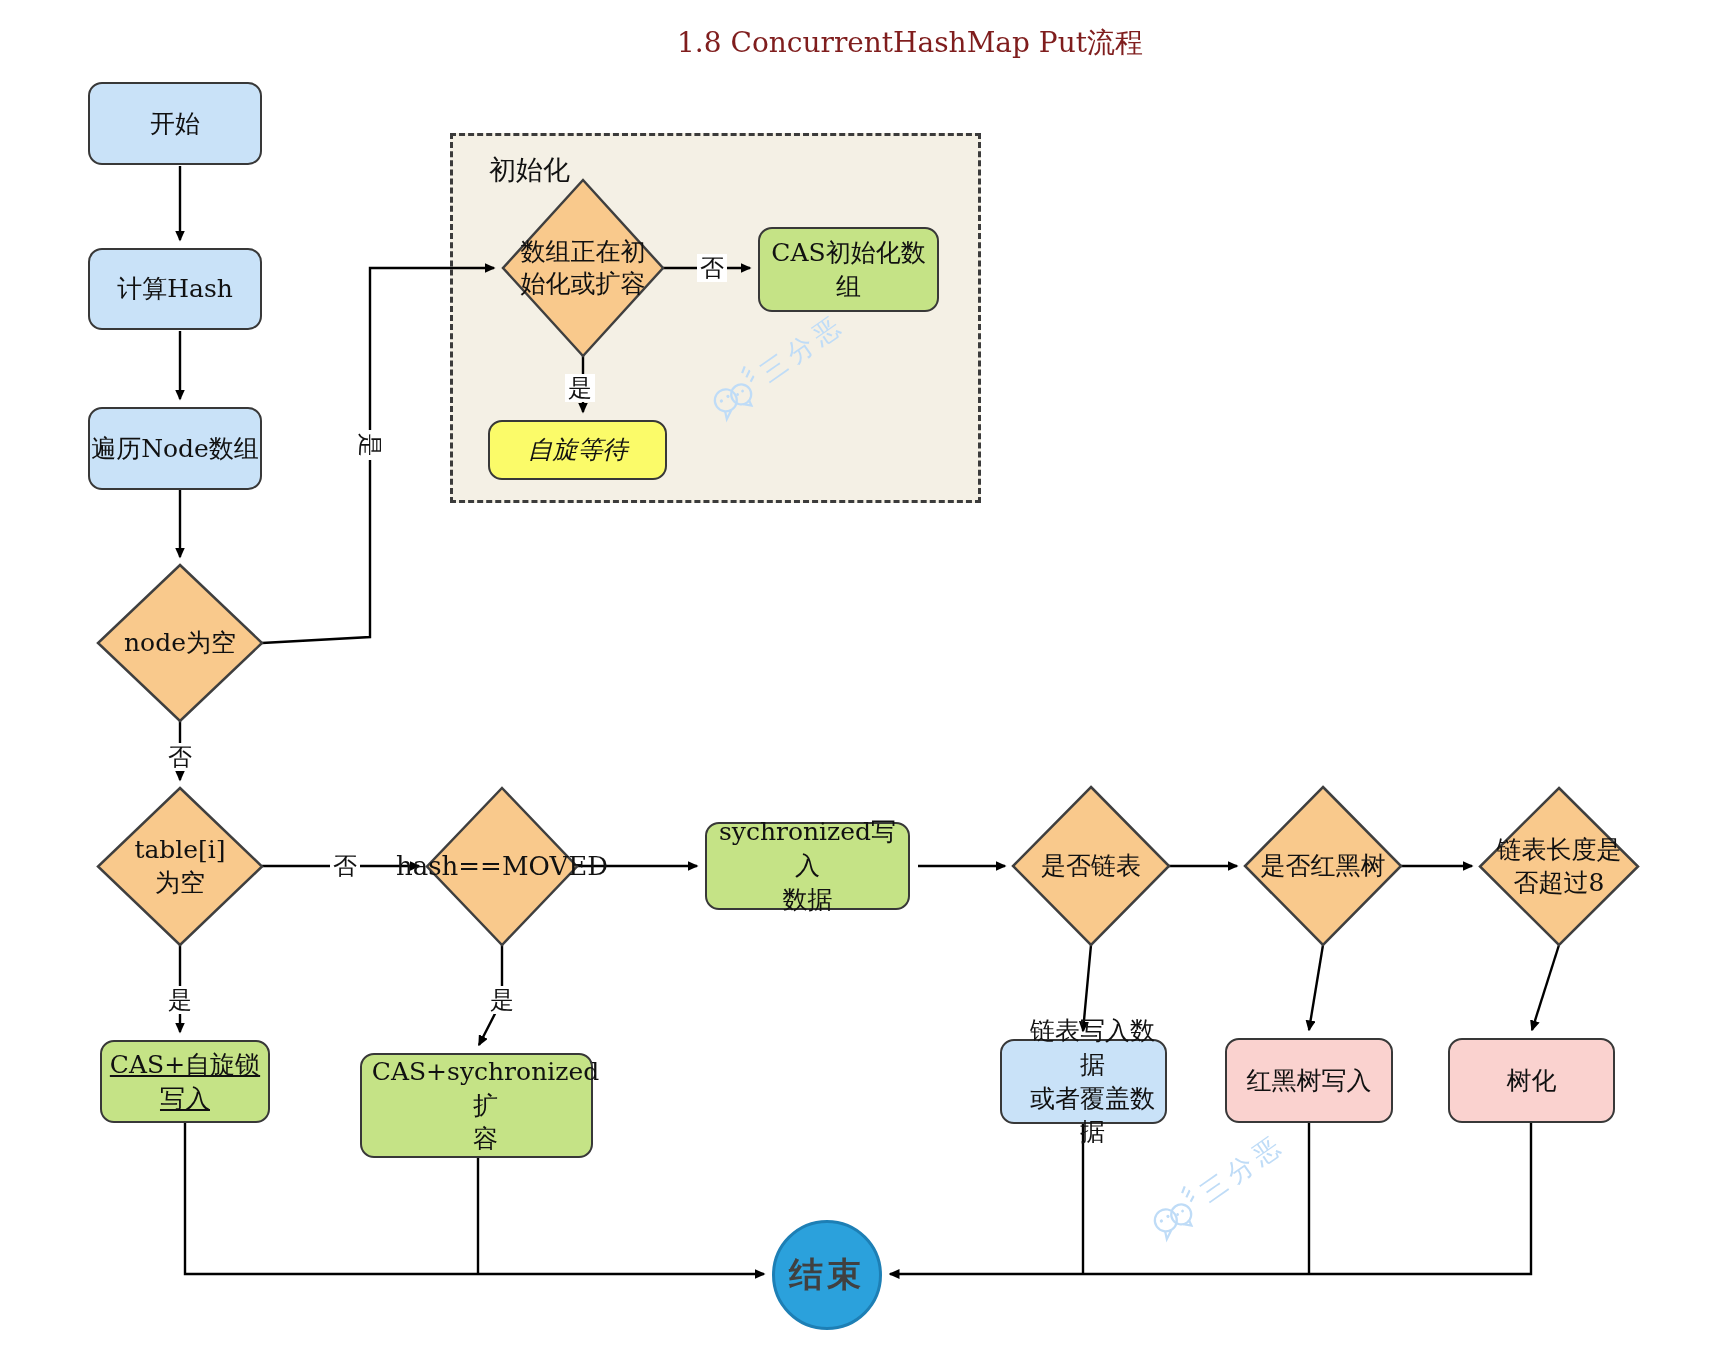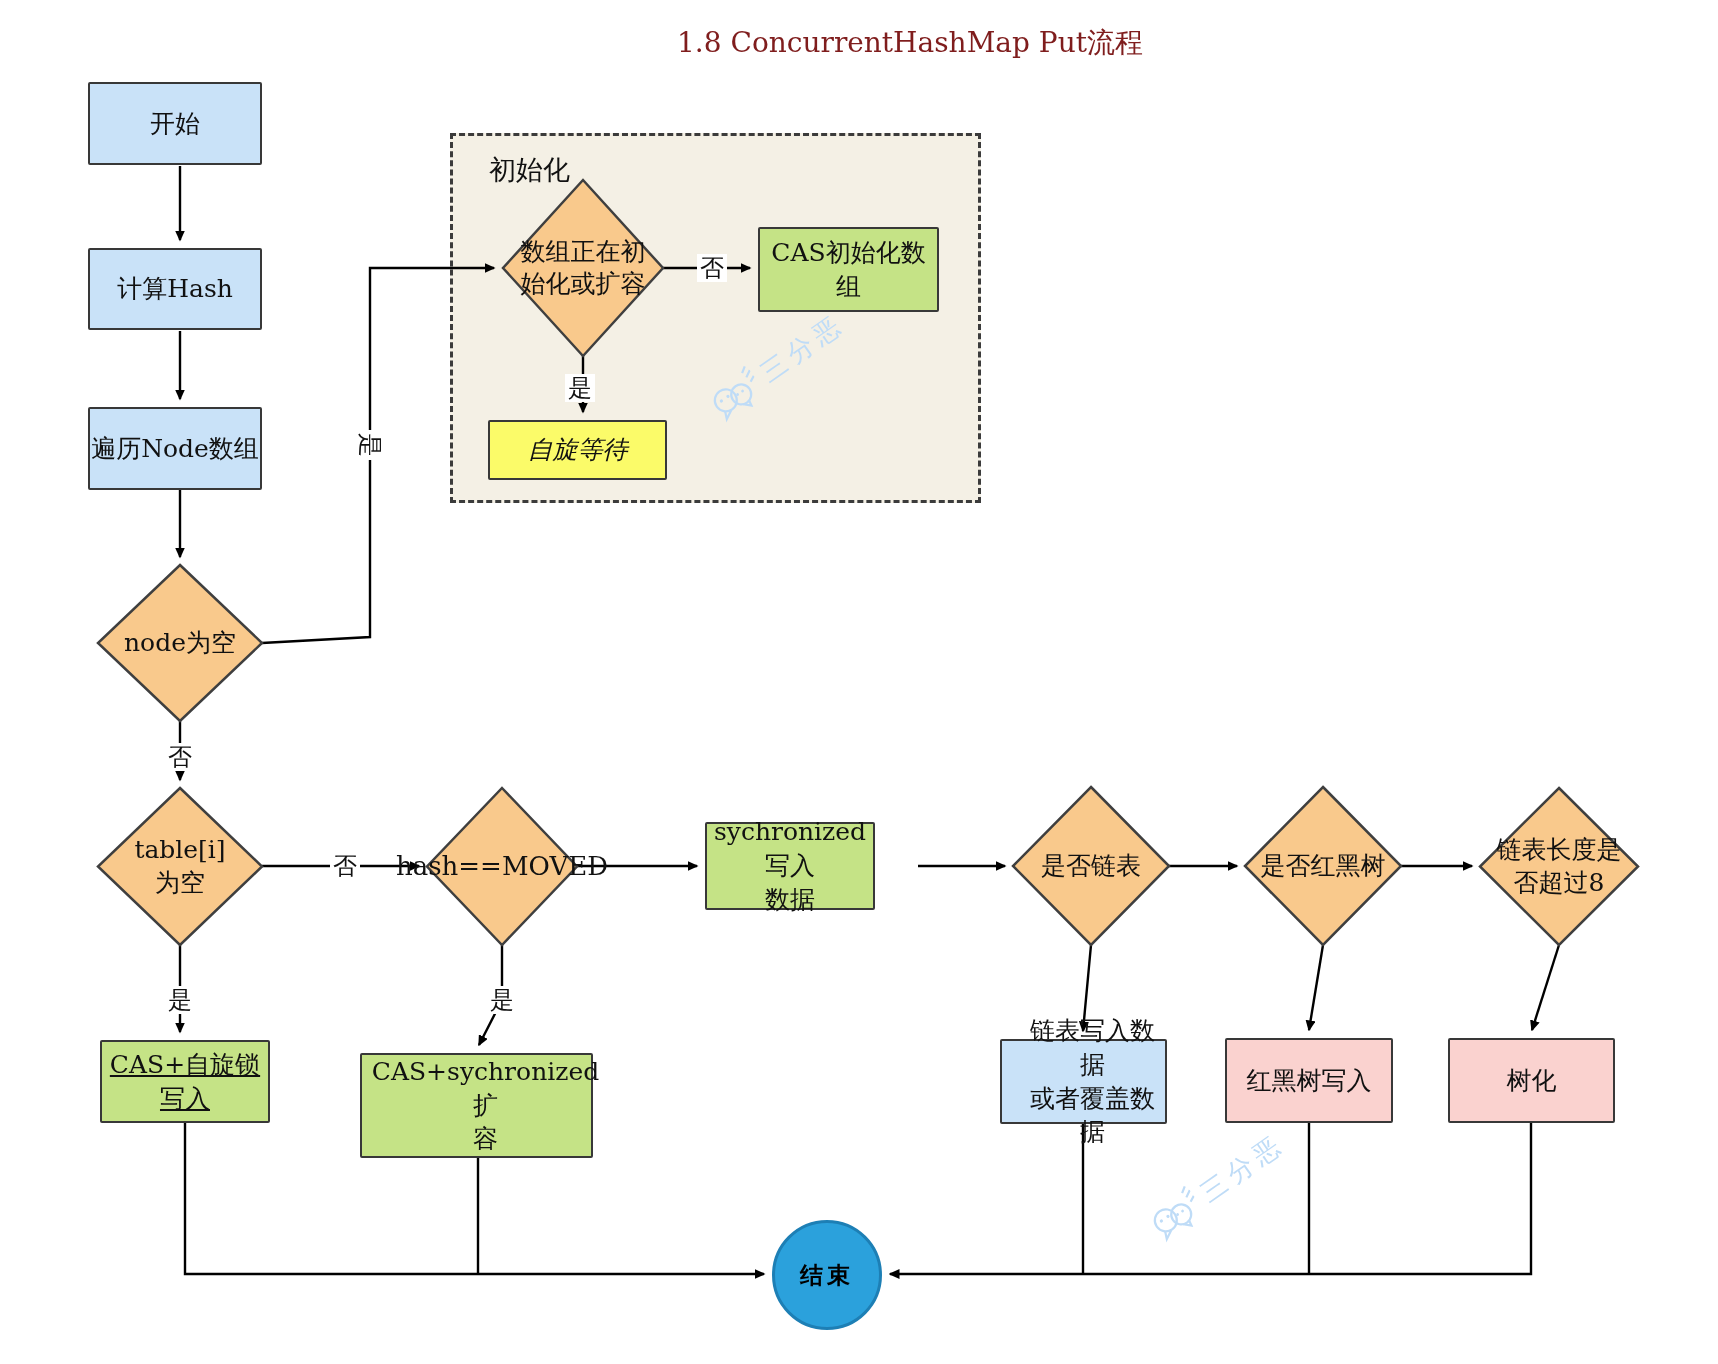--- a/index.html
+++ b/index.html
@@ -12,32 +12,32 @@
     position:absolute;left:640px;top:24px;width:540px;text-align:center;
     font-size:28px;color:#7f1d1d;
   }
   .group{
     position:absolute;border:3px dashed #3b3b3b;background:#f4f0e5;z-index:0;
   }
   .group-label{position:absolute;left:36px;top:16px;font-size:27px;}
   svg.wires{position:absolute;left:0;top:0;z-index:1;}
   .node{position:absolute;z-index:2;display:flex;align-items:center;justify-content:center;
         text-align:center;font-size:25px;line-height:1.35;white-space:pre-line;}
-  .rect{border:2.5px solid #383838;border-radius:2px;box-sizing:border-box;}
+  .rect{border:2.5px solid #383838;border-radius:14px;box-sizing:border-box;}
   .fill-blue{background:#c9e2f8;}
   .fill-green{background:#c5e386;}
   .fill-yellow{background:#fbfb69;font-style:italic;}
   .fill-pink{background:#fad2cf;}
   .diamond{background:transparent;}
   .diamond > svg{position:absolute;inset:0;width:100%;height:100%;overflow:visible;}
   .dlabel{position:absolute;inset:0;display:flex;align-items:center;justify-content:center;
           text-align:center;white-space:pre-line;line-height:1.3;}
   .nowrap .dlabel{white-space:nowrap;font-size:26px;}
   .circle{border-radius:50%;background:#2ba1dc;border:3px solid #1d7fb5;box-sizing:border-box;
-          color:#000000;font-weight:bold;font-size:23px;letter-spacing:4px;}
+          color:#404040;font-weight:bold;font-size:34px;letter-spacing:4px;}
   .elabel{
     position:absolute;z-index:3;font-size:24px;background:#ffffff;line-height:1;
     padding:2px 3px;transform:translate(-50%,-50%);
   }
   .elabel.rot{transform:translate(-50%,-50%) rotate(90deg);}
   .watermark{
     position:absolute;z-index:0;display:flex;align-items:center;gap:8px;
     color:#bfdcf7;font-size:26px;letter-spacing:6px;
     transform:rotate(-35deg);
   }
@@ -130,21 +130,21 @@
 <div class="node rect fill-blue" style="left:88px;top:407px;width:174px;height:83px;">
   <span>遍历Node数组</span>
 </div>
 <div class="node rect fill-green" style="left:758px;top:227px;width:181px;height:85px;">
   <span>CAS初始化数
 组</span>
 </div>
 <div class="node rect fill-yellow" style="left:488px;top:420px;width:179px;height:60px;">
   <span>自旋等待</span>
 </div>
-<div class="node rect fill-green" style="left:705px;top:822px;width:170px;height:88px;">
+<div class="node rect fill-green" style="left:705px;top:822px;width:205px;height:88px;">
   <span>sychronized写入
 数据</span>
 </div>
 <div class="node rect fill-green" style="left:100px;top:1040px;width:170px;height:83px;text-decoration:underline;">
   <span>CAS+自旋锁
 写入</span>
 </div>
 <div class="node rect fill-green" style="left:360px;top:1053px;width:233px;height:105px;padding-left:18px;">
   <span>CAS+sychronized扩
 容</span>

